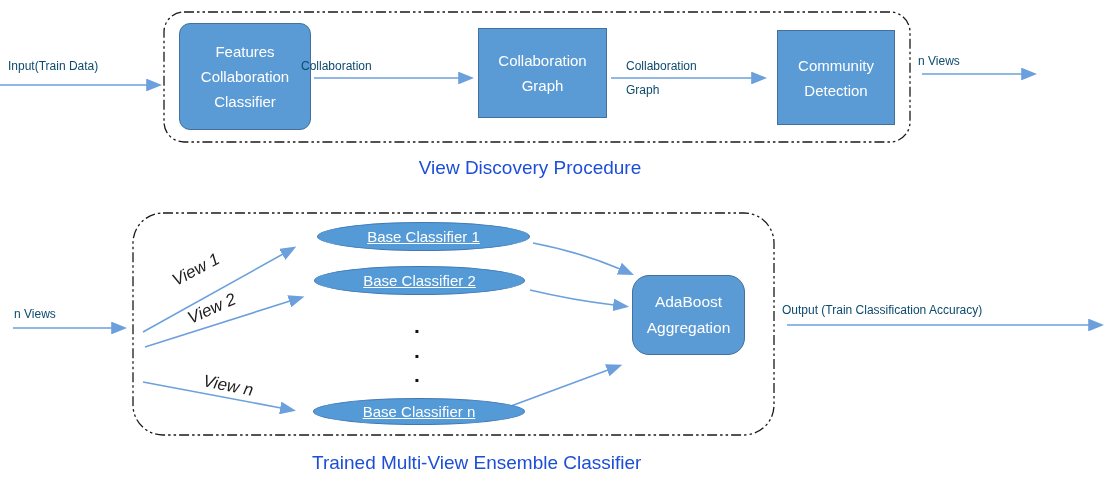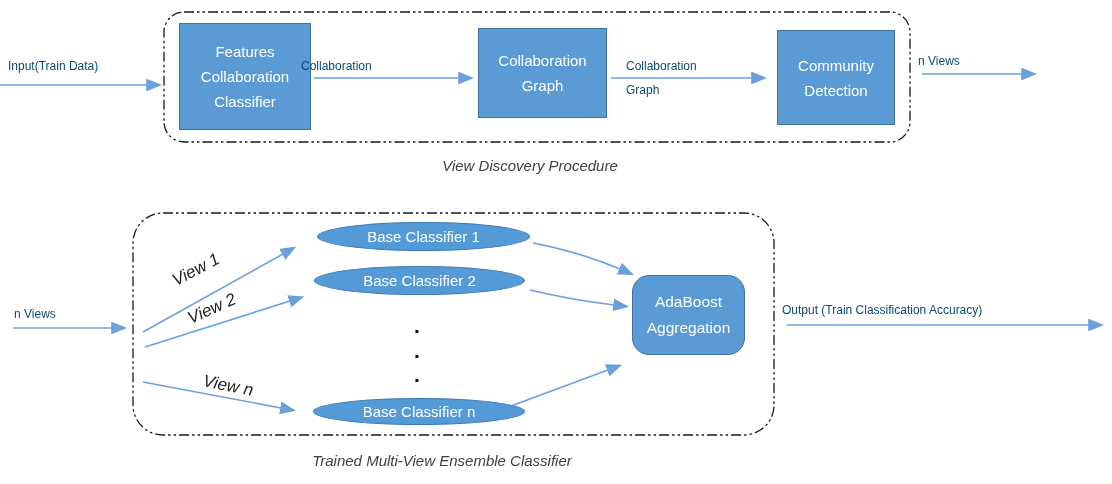--- a/index.html
+++ b/index.html
@@ -9,29 +9,29 @@
   }
   #arrow-layer{position:absolute;left:0;top:0;width:1112px;height:484px;}
   .node{
     position:absolute;background:#5b9bd5;border:1.5px solid #41719c;
     color:#ffffff;display:flex;flex-direction:column;align-items:center;justify-content:center;
     text-align:center;font-size:15px;line-height:25px;box-sizing:border-box;
   }
   .ellipse{
     position:absolute;background:#549ad6;border:1.5px solid #3e78b5;border-radius:50%;
     color:#ffffff;display:flex;align-items:center;justify-content:center;
-    font-size:15px;text-align:center;box-sizing:border-box;
+    font-size:15px;text-align:center;box-sizing:border-box;text-decoration:underline;
   }
   .rounded{border-radius:17px;font-size:15.5px;line-height:26px;}
   .edge-lbl{
     position:absolute;font-size:12px;text-align:left;line-height:24px;color:#0c4a6e;
     white-space:nowrap;
   }
   .caption{
-    position:absolute;font-size:15px;text-align:center;color:#404040;white-space:nowrap;font-style:italic;
+    position:absolute;font-size:19px;text-align:center;color:#1d4ed8;white-space:nowrap;
   }
   .vlabel{
     position:absolute;font-size:17px;font-style:italic;text-align:center;color:#1f1f1f;
     white-space:nowrap;transform-origin:center center;
   }
   .dots{
     position:absolute;left:408px;top:314px;width:18px;text-align:center;
     font-size:21px;font-weight:700;line-height:24.5px;color:#111111;
   }
 </style>
@@ -60,21 +60,21 @@
     <line x1="145" y1="347" x2="290" y2="301" stroke="#6ca0dc" stroke-width="1.6" marker-end="url(#ah)"></line>
     <line x1="143" y1="382" x2="281" y2="408" stroke="#6ca0dc" stroke-width="1.6" marker-end="url(#ah)"></line>
     <path d="M533,243 Q580,252 620,269" fill="none" stroke="#6ca0dc" stroke-width="1.6" marker-end="url(#ah)"></path>
     <path d="M530,290 Q572,300 614,305" fill="none" stroke="#6ca0dc" stroke-width="1.6" marker-end="url(#ah)"></path>
     <line x1="500" y1="410" x2="608" y2="370" stroke="#6ca0dc" stroke-width="1.6" marker-end="url(#ah)"></line>
     <line x1="787" y1="325" x2="1089" y2="325" stroke="#6ca0dc" stroke-width="1.6" marker-end="url(#ah)"></line>
   </svg>
 
   <div class="edge-lbl" style="left:8px;top:54px;width:148px;">Input(Train Data)</div>
 
-  <div class="node" style="left:179px;top:23px;width:132px;height:107px;">
+  <div class="node" style="left:179px;top:23px;width:132px;height:107px;border-radius:11px;">
     <span>Features</span>
     <span>Collaboration</span>
     <span>Classifier</span>
   </div>
 
   <div class="edge-lbl" style="left:301px;top:54px;width:132px;">
     <div>Collaboration</div>
   </div>
 
   <div class="node" style="left:478px;top:28px;width:129px;height:90px;">

